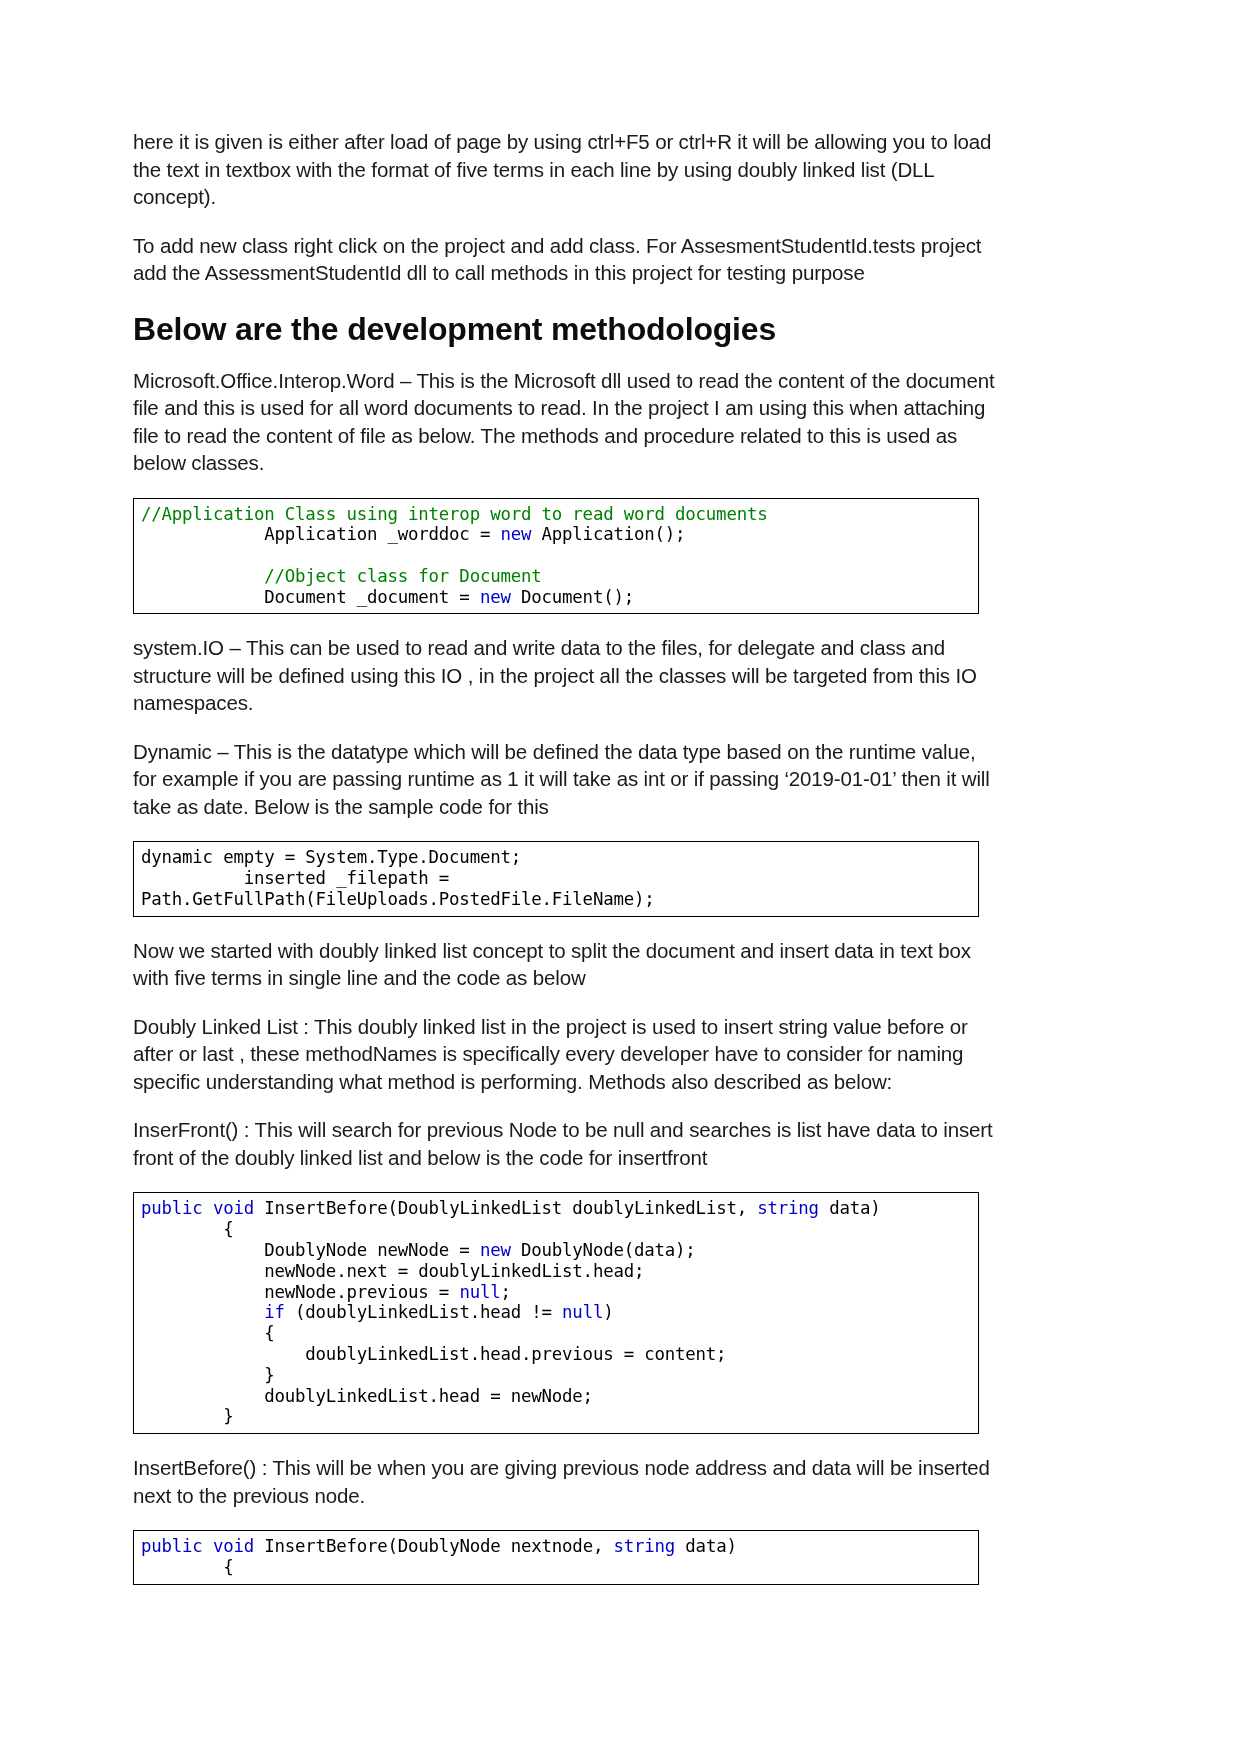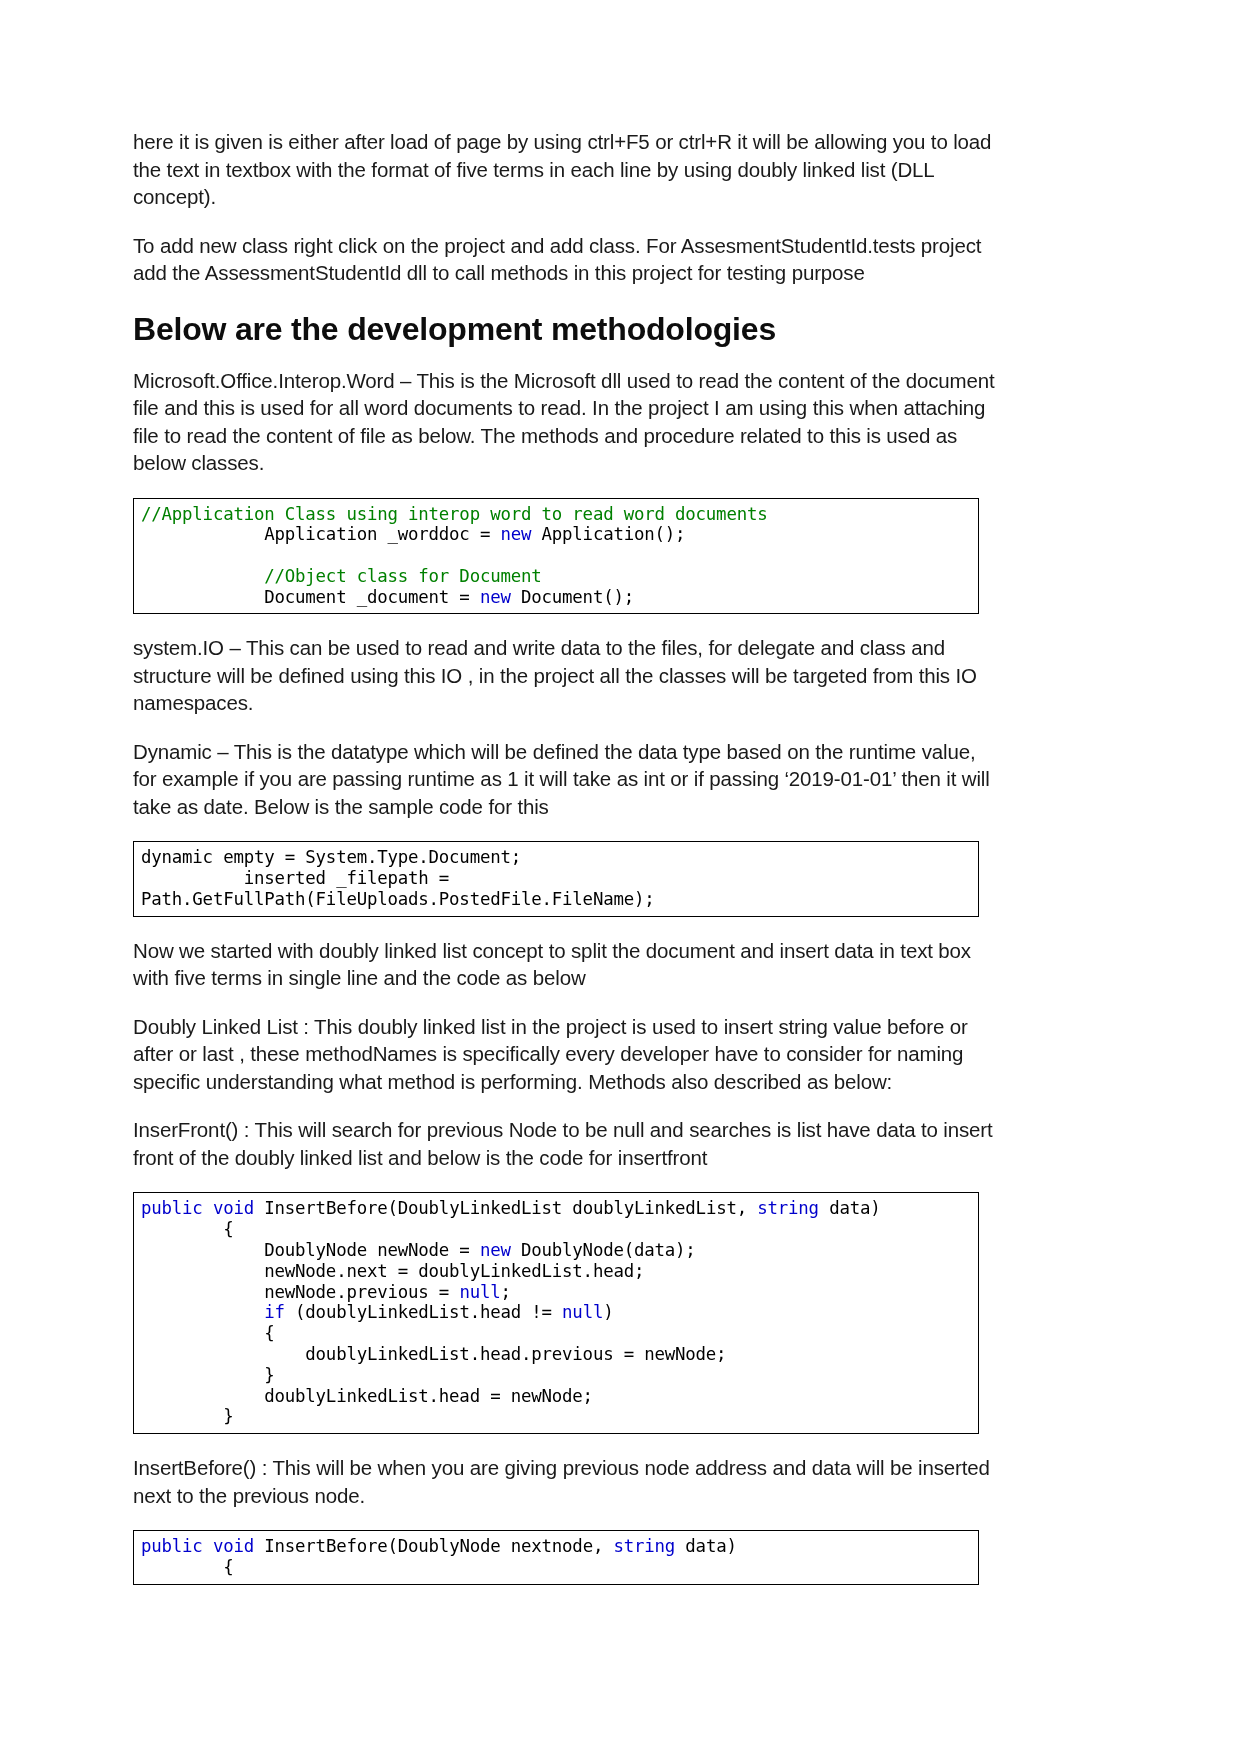--- a/index.html
+++ b/index.html
@@ -90,21 +90,21 @@
       <p class="para">Doubly Linked List : This doubly linked list in the project is used to insert string value before or after or last , these methodNames is specifically every developer have to consider for naming specific understanding what method is performing. Methods also described as below:</p>
       <p class="para">InserFront() : This will search for previous Node to be null and searches is list have data to insert front of the doubly linked list and below is the code for insertfront</p>
       <div class="codebox">
         <pre class="code"><span class="kw">public</span><span> </span><span class="kw">void</span><span> InsertBefore(DoublyLinkedList doublyLinkedList, </span><span class="kw">string</span><span> data)</span>
 <span>        {</span>
 <span>            DoublyNode newNode = </span><span class="kw">new</span><span> DoublyNode(data);</span>
 <span>            newNode.next = doublyLinkedList.head;</span>
 <span>            newNode.previous = </span><span class="kw">null</span><span>;</span>
 <span>            </span><span class="kw">if</span><span> (doublyLinkedList.head != </span><span class="kw">null</span><span>)</span>
 <span>            {</span>
-<span>                doublyLinkedList.head.previous = newNode;</span>
+<span>                doublyLinkedList.head.previous = content;</span>
 <span>            }</span>
 <span>            doublyLinkedList.head = newNode;</span>
 <span>        }</span></pre>
       </div>
       <p class="para">InsertBefore() : This will be when you are giving previous node address and data will be inserted next to the previous node.</p>
       <div class="codebox">
         <pre class="code"><span class="kw">public</span><span> </span><span class="kw">void</span><span> InsertBefore(DoublyNode nextnode, </span><span class="kw">string</span><span> data)</span>
 <span>        {</span></pre>
       </div>
     </div>

